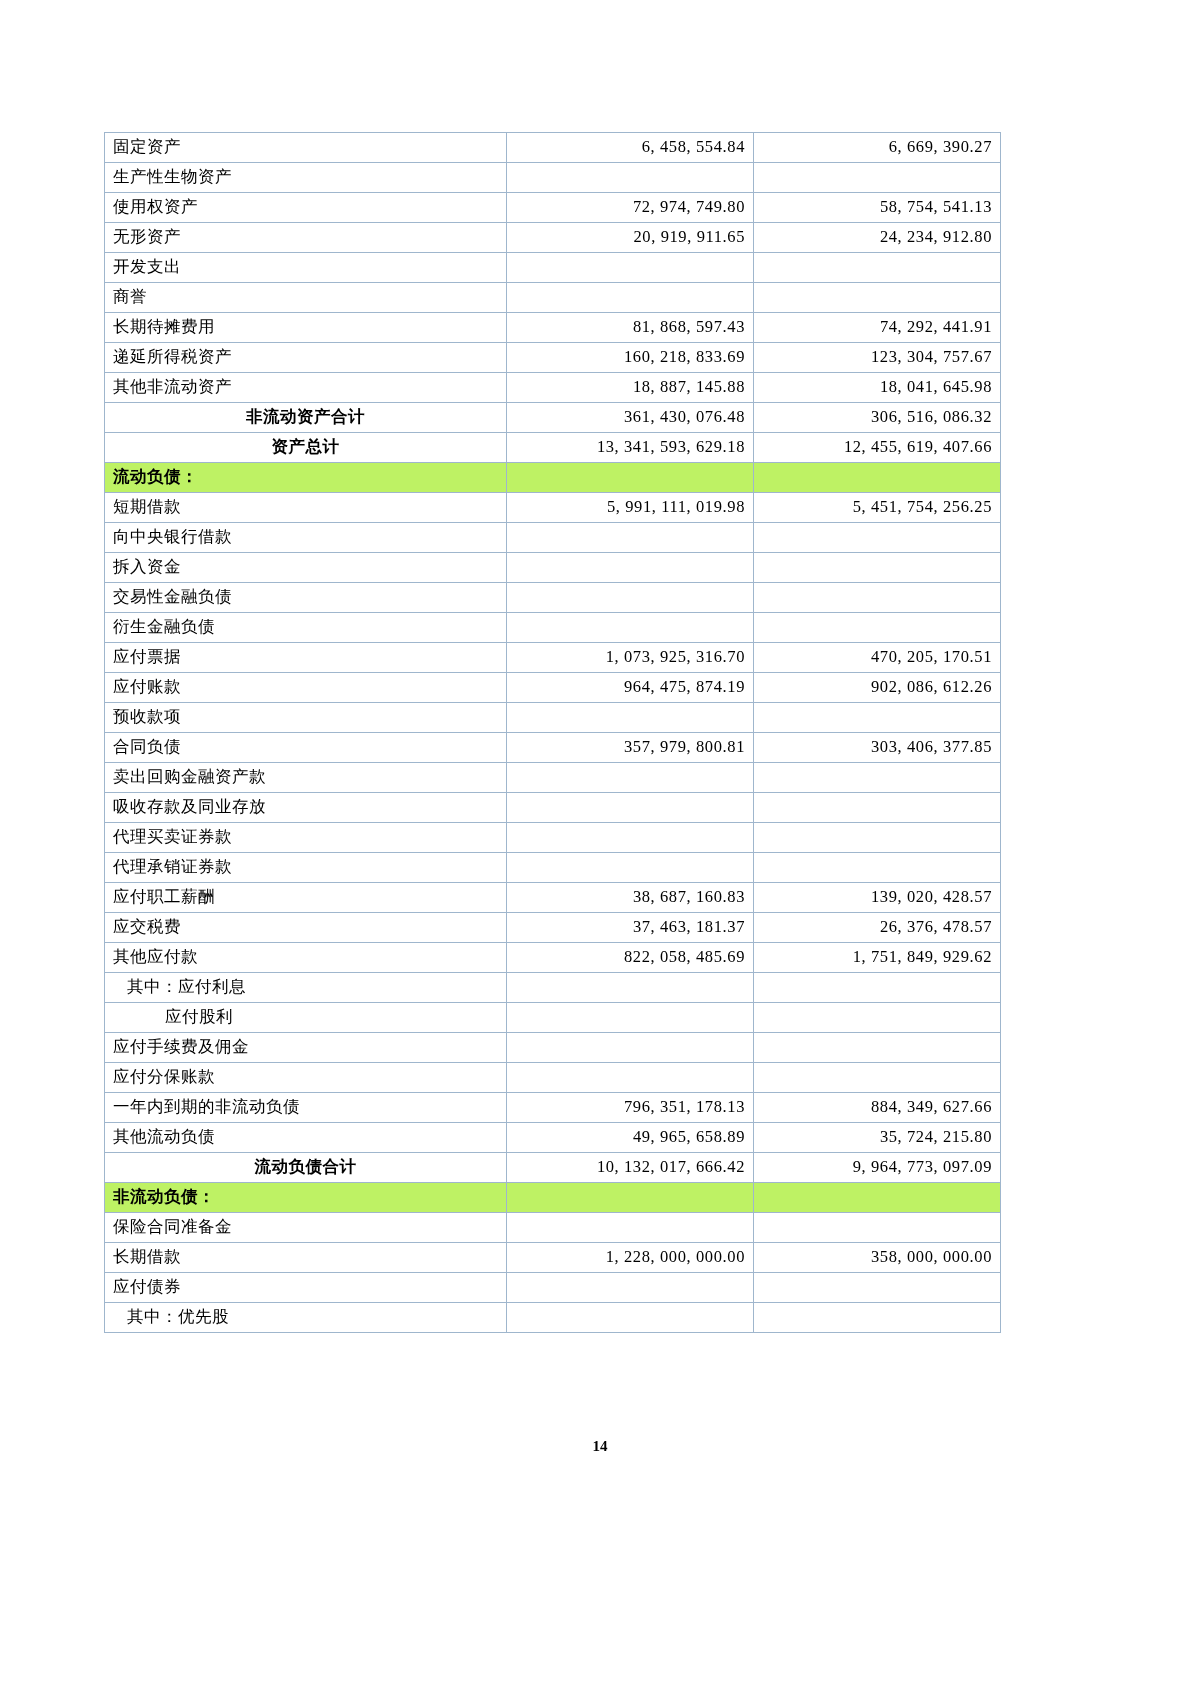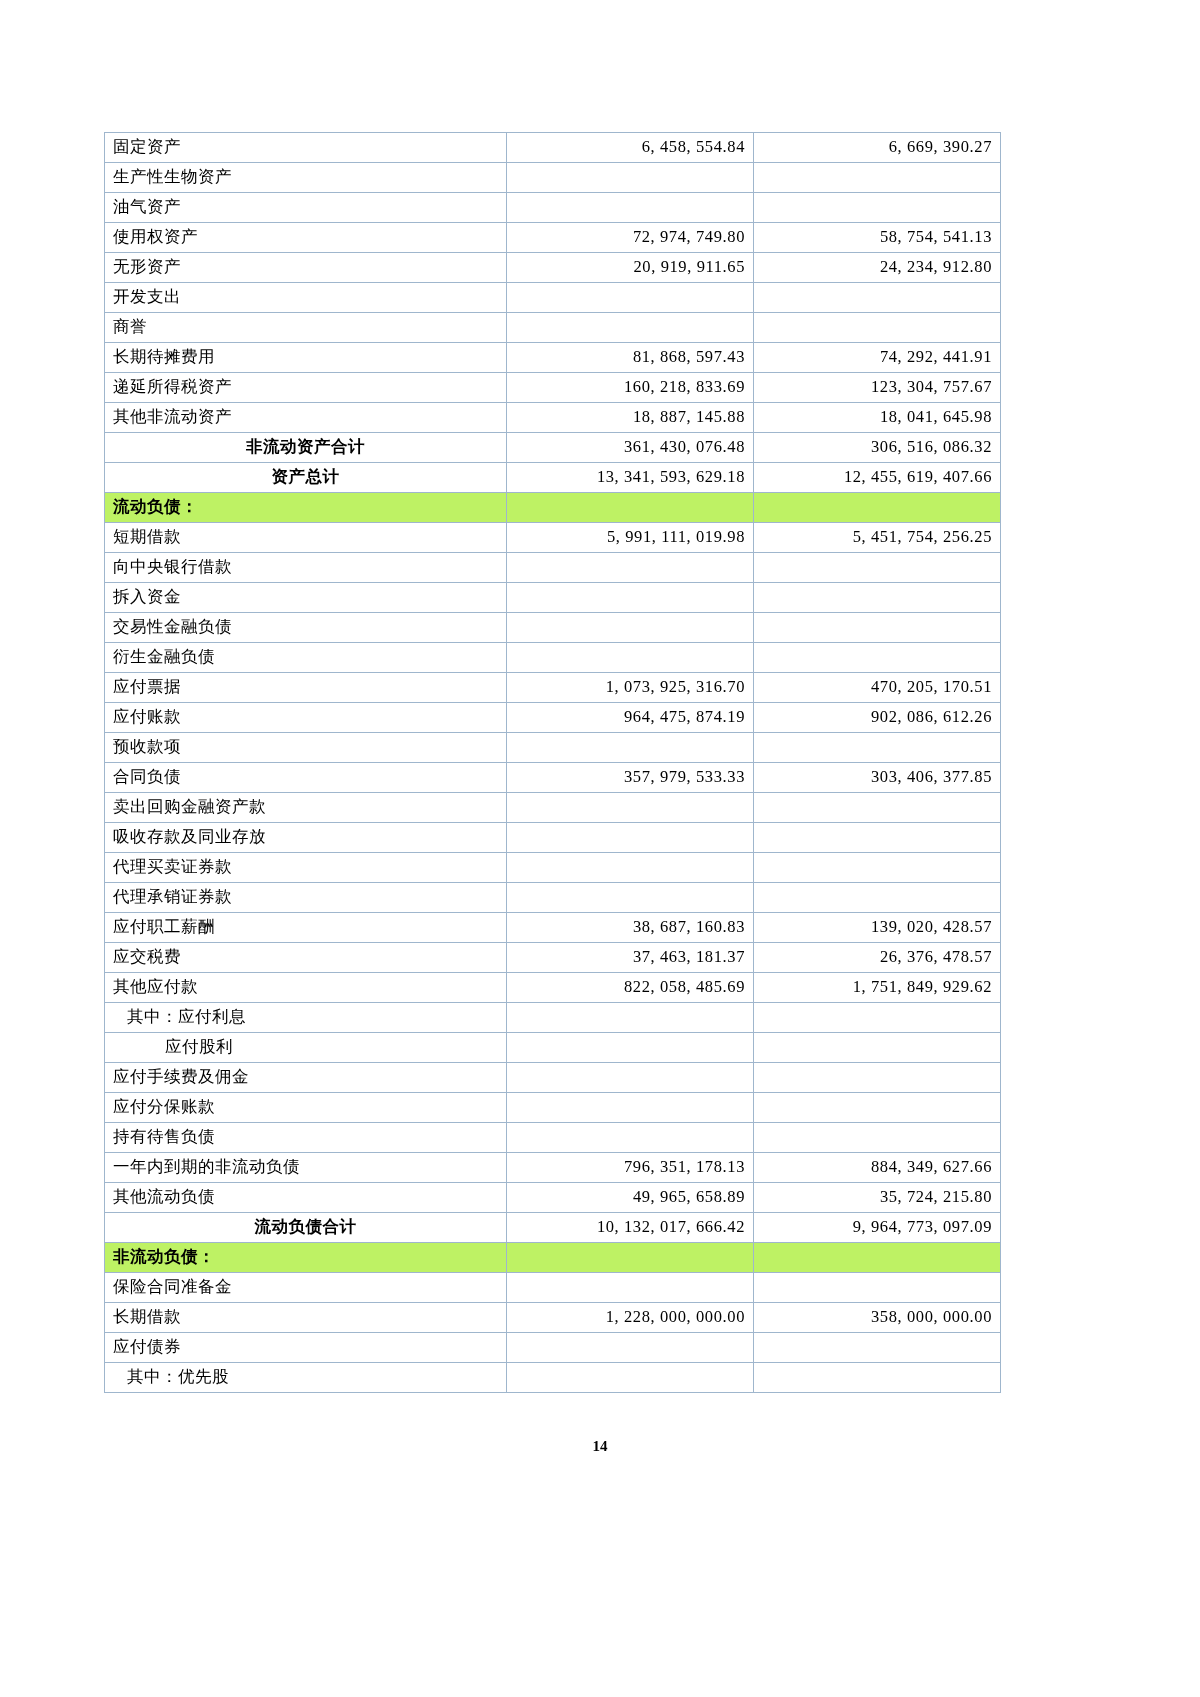--- a/index.html
+++ b/index.html
@@ -97,25 +97,20 @@
           <td class="label">固定资产</td>
           <td class="value">6, 458, 554.84</td>
           <td class="value">6, 669, 390.27</td>
         </tr>
         <tr>
           <td class="label">生产性生物资产</td>
           <td class="value"></td>
           <td class="value"></td>
         </tr>
         <tr>
-          <td class="label">油气资产</td>
-          <td class="value"></td>
-          <td class="value"></td>
-        </tr>
-        <tr>
           <td class="label">使用权资产</td>
           <td class="value">72, 974, 749.80</td>
           <td class="value">58, 754, 541.13</td>
         </tr>
         <tr>
           <td class="label">无形资产</td>
           <td class="value">20, 919, 911.65</td>
           <td class="value">24, 234, 912.80</td>
         </tr>
         <tr>
@@ -193,21 +188,21 @@
           <td class="value">964, 475, 874.19</td>
           <td class="value">902, 086, 612.26</td>
         </tr>
         <tr>
           <td class="label">预收款项</td>
           <td class="value"></td>
           <td class="value"></td>
         </tr>
         <tr>
           <td class="label">合同负债</td>
-          <td class="value">357, 979, 533.33</td>
+          <td class="value">357, 979, 800.81</td>
           <td class="value">303, 406, 377.85</td>
         </tr>
         <tr>
           <td class="label">卖出回购金融资产款</td>
           <td class="value"></td>
           <td class="value"></td>
         </tr>
         <tr>
           <td class="label">吸收存款及同业存放</td>
           <td class="value"></td>
@@ -248,25 +243,20 @@
           <td class="value"></td>
           <td class="value"></td>
         </tr>
         <tr>
           <td class="label">应付手续费及佣金</td>
           <td class="value"></td>
           <td class="value"></td>
         </tr>
         <tr>
           <td class="label">应付分保账款</td>
-          <td class="value"></td>
-          <td class="value"></td>
-        </tr>
-        <tr>
-          <td class="label">持有待售负债</td>
           <td class="value"></td>
           <td class="value"></td>
         </tr>
         <tr>
           <td class="label">一年内到期的非流动负债</td>
           <td class="value">796, 351, 178.13</td>
           <td class="value">884, 349, 627.66</td>
         </tr>
         <tr>
           <td class="label">其他流动负债</td>

